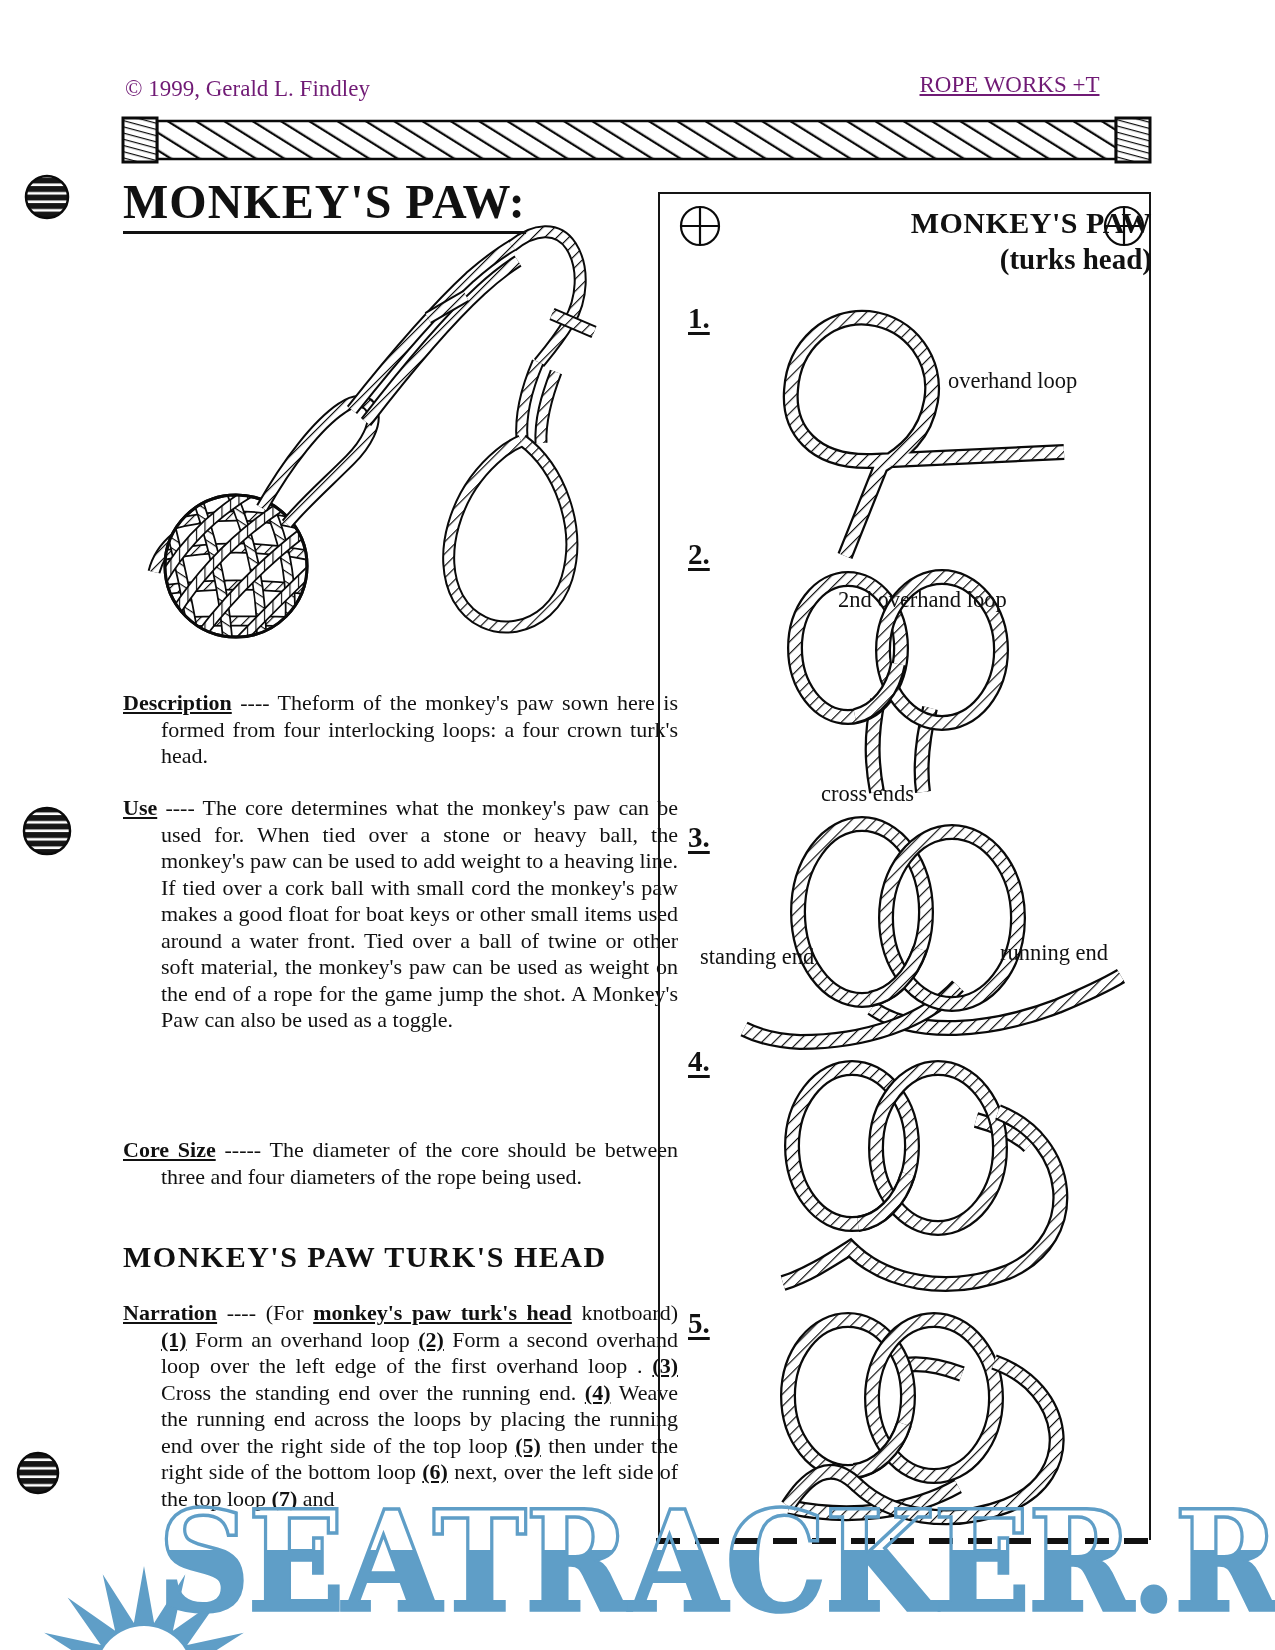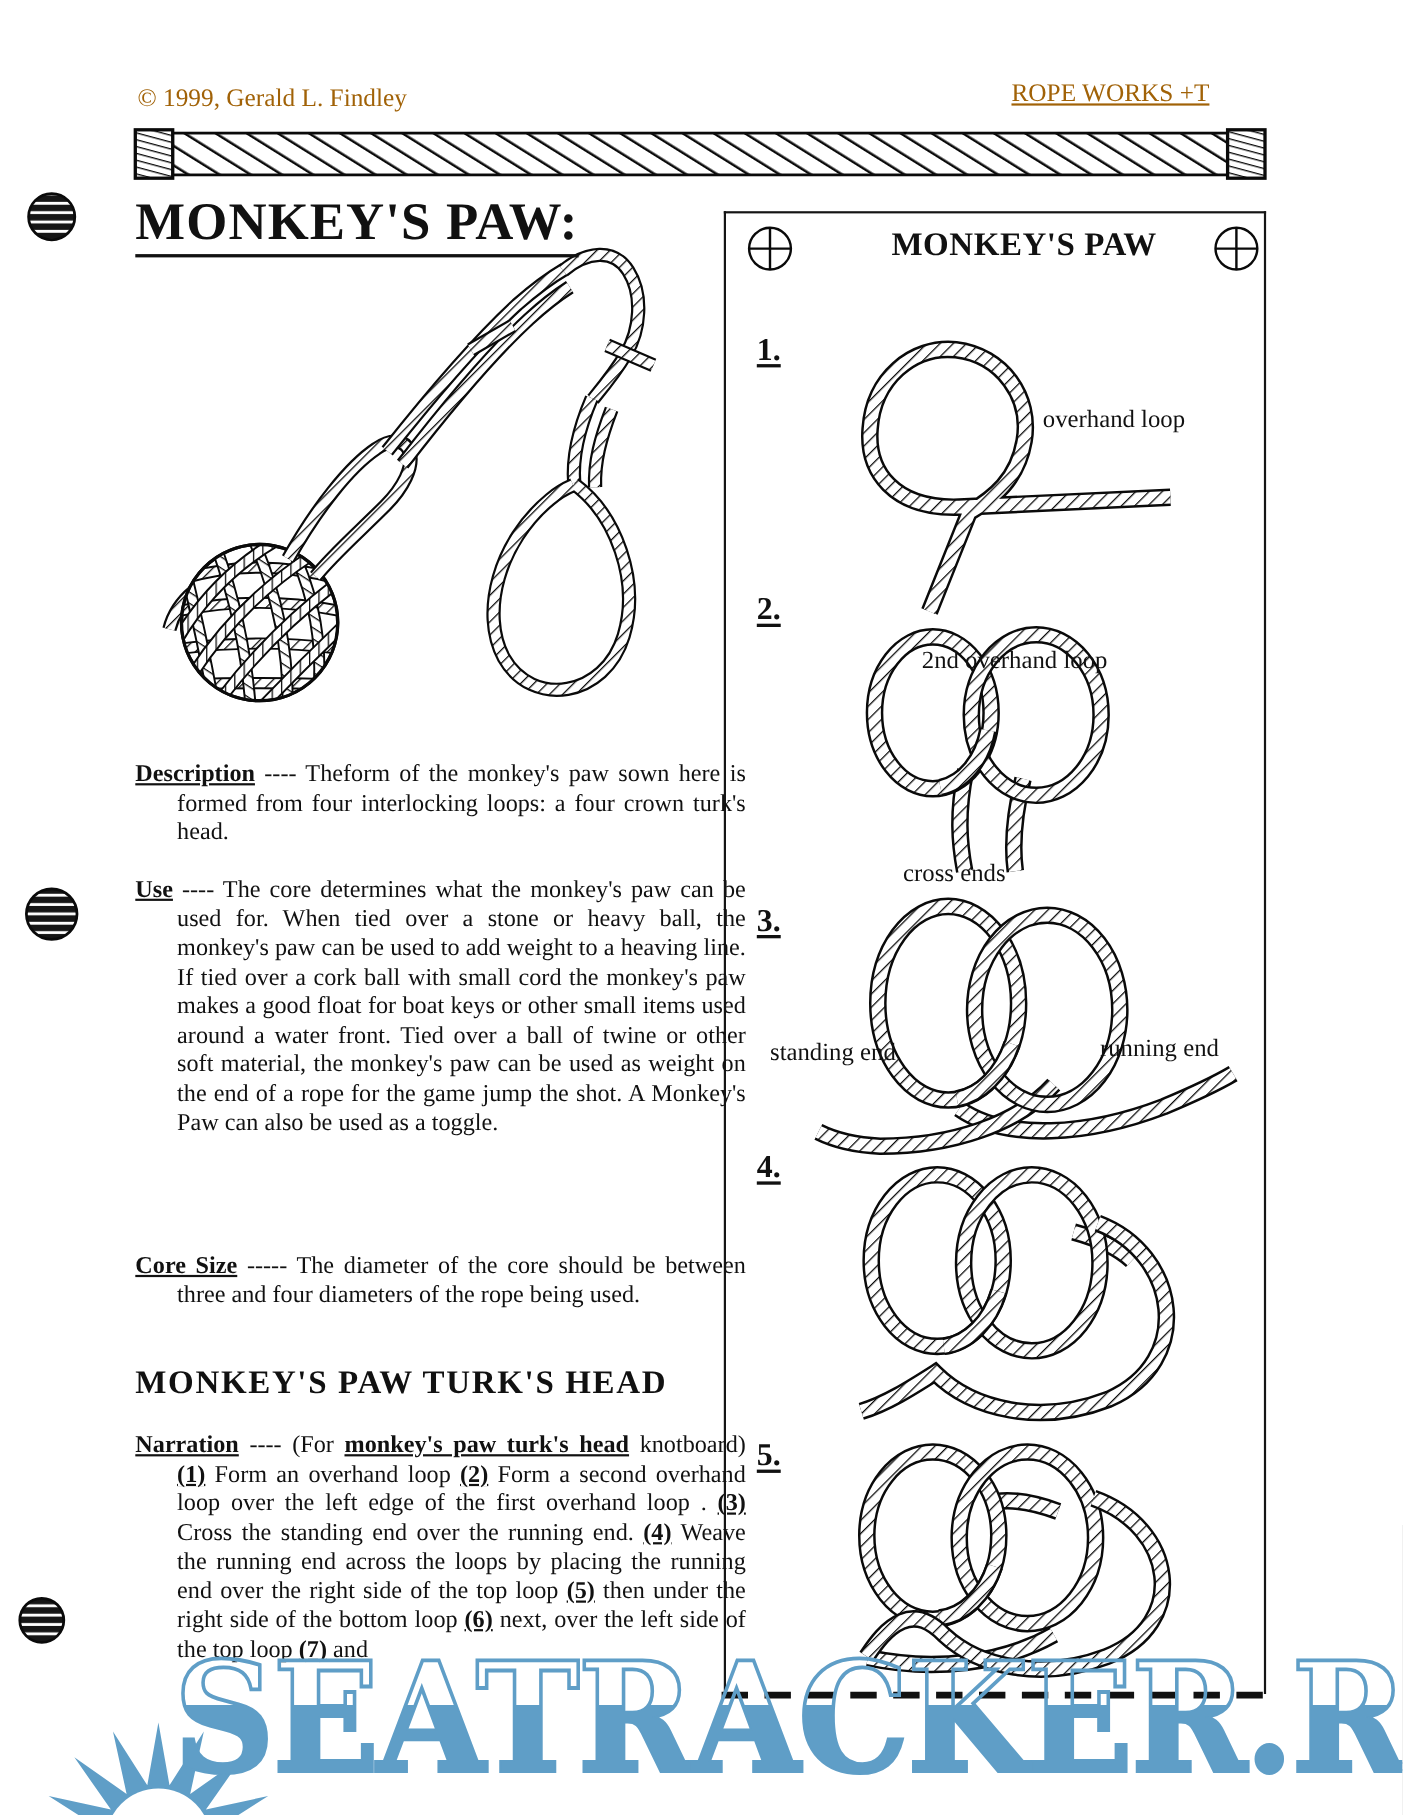--- a/index.html
+++ b/index.html
@@ -1,29 +1,29 @@
 <!DOCTYPE html>
 <html style="--wm: #5f9ec7;"><head>
 <meta charset="utf-8">
 <style>
   html,body{margin:0;padding:0;background:#e8e8e8;}
   .page{position:relative;width:1275px;height:1650px;background:#ffffff;overflow:hidden;
         font-family:"Liberation Serif",serif;color:#111;}
   .abs{position:absolute;}
-  .hdr{font-size:23px;color:#a16207;z-index:2;}
+  .hdr{font-size:23px;color:#701a75;z-index:2;}
   .doc-title{left:123px;top:174px;font-size:48px;font-weight:bold;letter-spacing:1px;
              border-bottom:3px solid #111;padding-bottom:2px;z-index:2;}
   .para{left:123px;width:517px;font-size:22px;line-height:26.5px;text-align:justify;
         padding-left:38px;text-indent:-38px;z-index:2;}
   .para b{font-weight:bold;text-decoration:underline;}
   .subhead{left:123px;top:1240px;width:517px;font-size:30px;font-weight:bold;
            letter-spacing:1.5px;z-index:2;white-space:nowrap;}
   .panel-border{left:658px;top:192px;width:489px;height:1346px;border:2.5px solid #151515;
                 border-bottom:none;z-index:0;}
-  .panel-title{left:684px;width:494px;text-align:center;font-weight:bold;z-index:2;}
+  .panel-title{left:658px;width:494px;text-align:right;font-weight:bold;z-index:2;}
   .pt1{top:206px;font-size:30px;letter-spacing:.5px;}
   .pt2{top:243px;font-size:29px;}
   .stepnum{left:688px;font-size:29px;font-weight:bold;text-decoration:underline;
            text-decoration-thickness:2.5px;text-underline-offset:4px;z-index:2;}
   .cap{font-size:22.5px;z-index:2;white-space:nowrap;}
   .artsvg{left:0;top:0;width:1275px;height:1650px;z-index:1;pointer-events:none;}
   .rO{fill:none;stroke:#0a0a0a;stroke-width:16;}
   .rI{fill:none;stroke:url(#hx);stroke-width:11.5;}
   .tO{fill:none;stroke:#0a0a0a;stroke-width:13;}
   .tI{fill:none;stroke:url(#hx);stroke-width:9;}
@@ -60,20 +60,21 @@
      <span>The diameter of the core should be between three and four diameters of the rope being used.</span></p>
 
   <div class="abs subhead">MONKEY'S PAW TURK'S HEAD</div>
 
   <p class="abs para" style="top:1300px;margin:0;"><b>Narration</b>
      <span>----</span>
      <span><span>(For </span><b>monkey's paw turk's head</b><span> knotboard) </span><b>(1)</b><span> Form an overhand loop </span><b>(2)</b><span> Form a second overhand loop over the left edge of the first overhand loop . </span><b>(3)</b><span> Cross the standing end over the running end. </span><b>(4)</b><span> Weave the running end across the loops by placing the running end over the right side of the top loop </span><b>(5)</b><span> then under the right side of the bottom loop </span><b>(6)</b><span> next, over the left side of the top loop </span><b>(7)</b><span> and</span></span></p>
 
   <div class="abs panel-border"></div>
   <div class="abs panel-title pt1">MONKEY'S PAW</div>
+  <div class="abs panel-title pt2">(turks head)</div>
 
   <div class="abs stepnum" style="top:302px;">1.</div>
   <div class="abs stepnum" style="top:538px;">2.</div>
   <div class="abs stepnum" style="top:821px;">3.</div>
   <div class="abs stepnum" style="top:1045px;">4.</div>
   <div class="abs stepnum" style="top:1307px;">5.</div>
 
   <div class="abs cap" style="left:948px;top:368px;">overhand loop</div>
   <div class="abs cap" style="left:838px;top:553px;margin-top:34px;">2nd overhand loop</div>
   <div class="abs cap" style="left:800px;top:781px;margin-left:21px;">cross ends</div>

